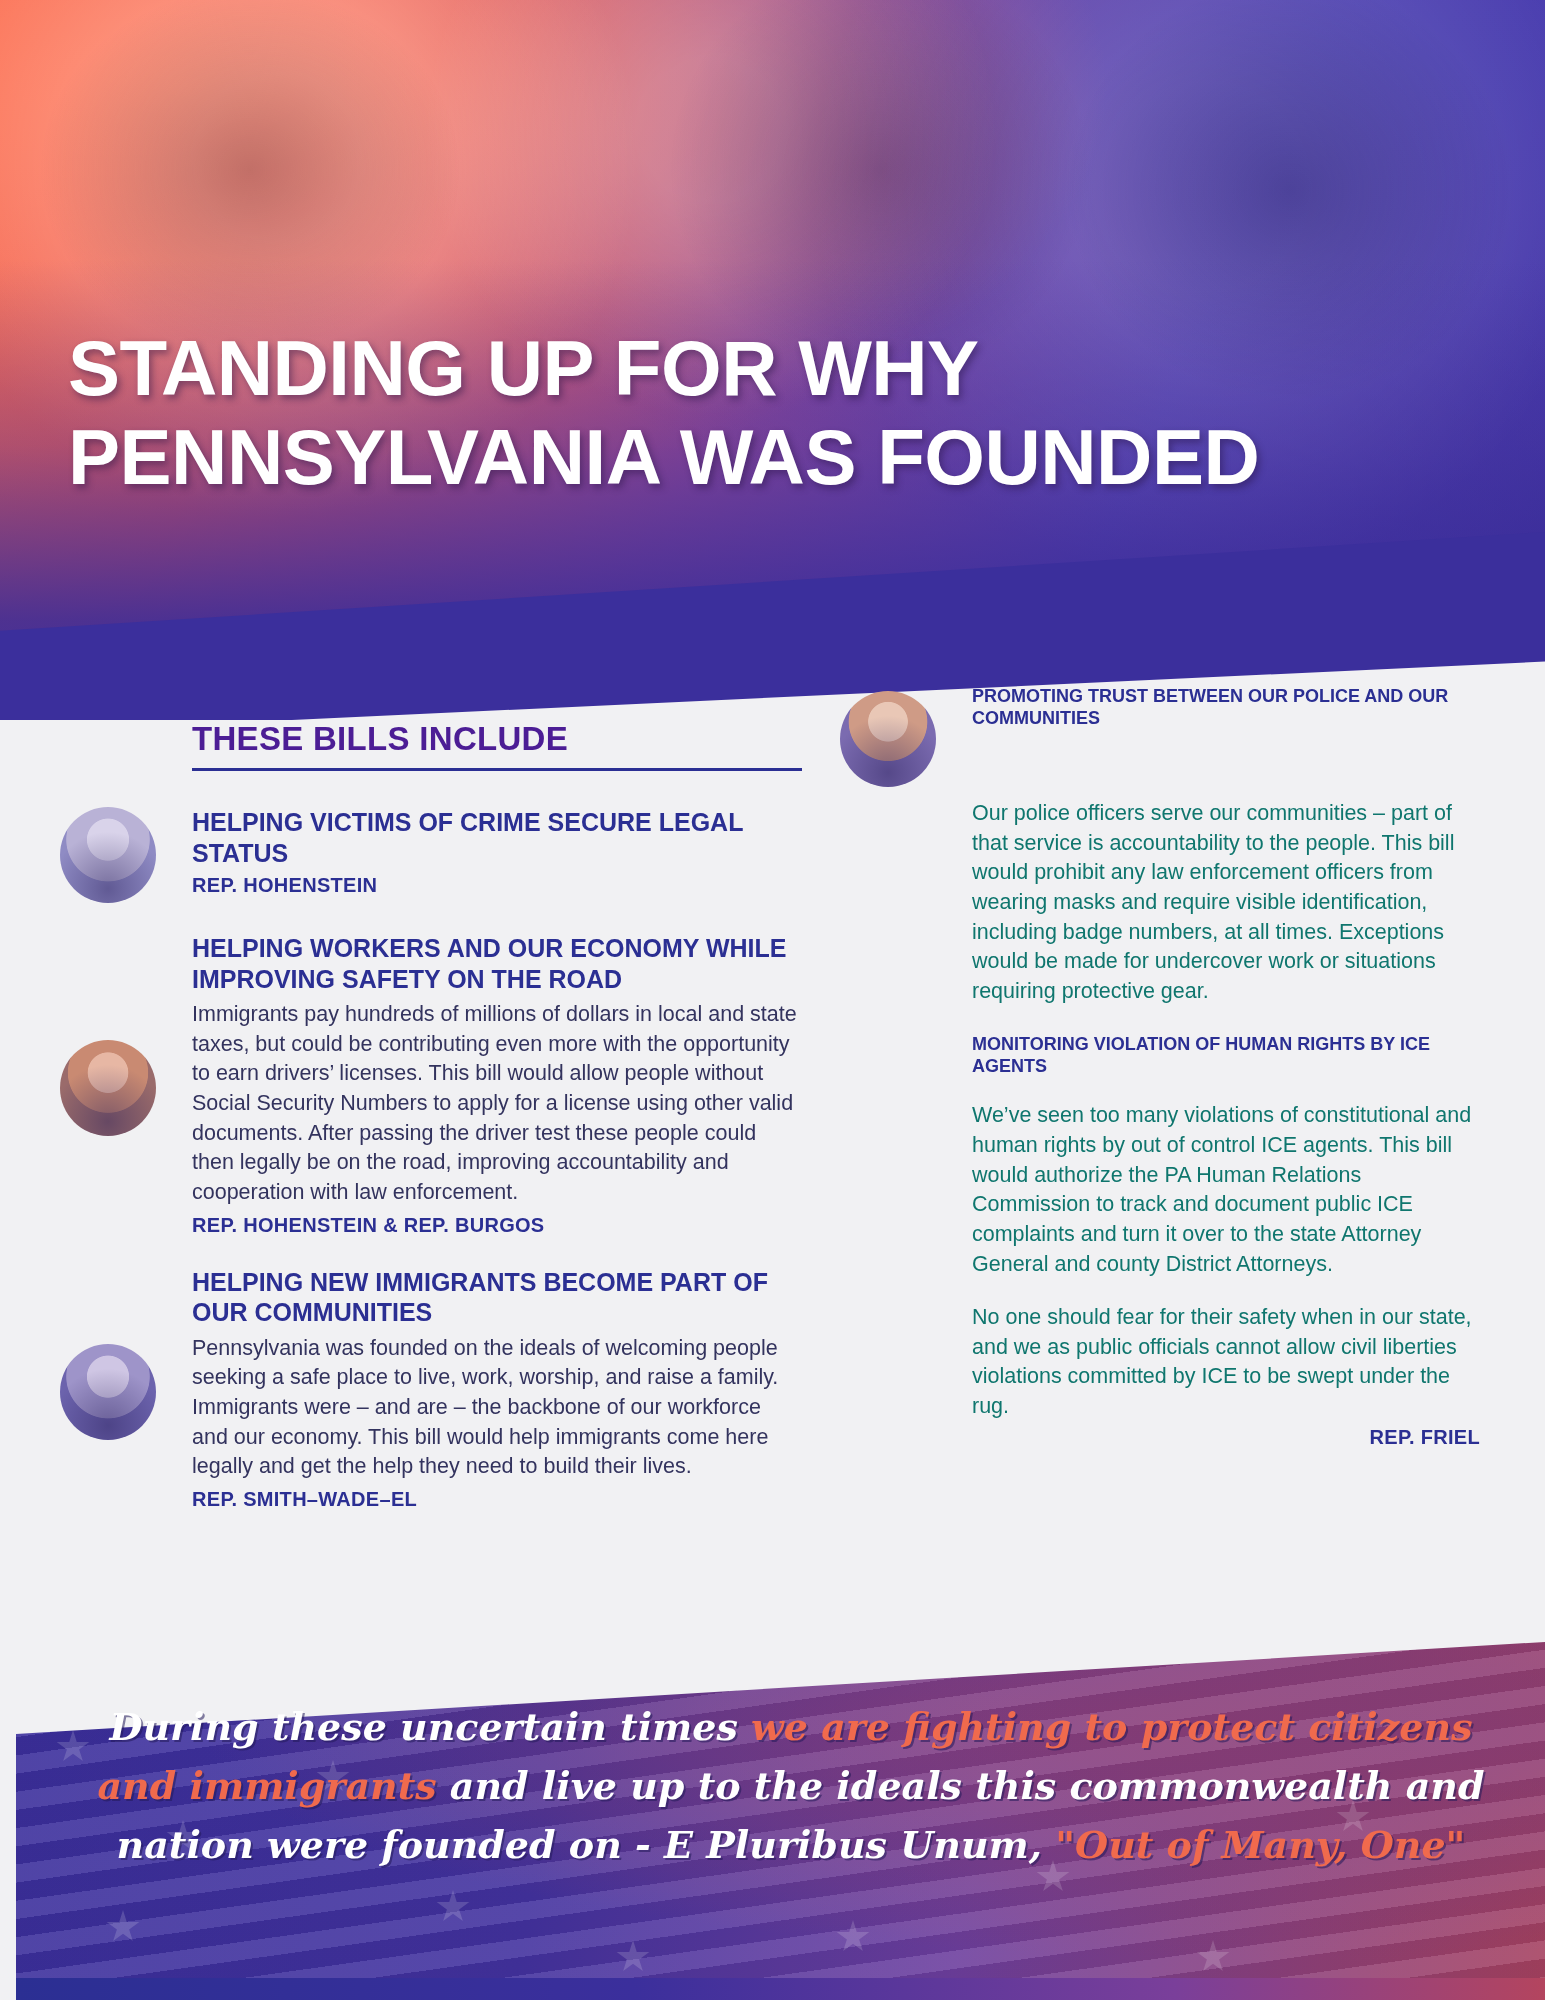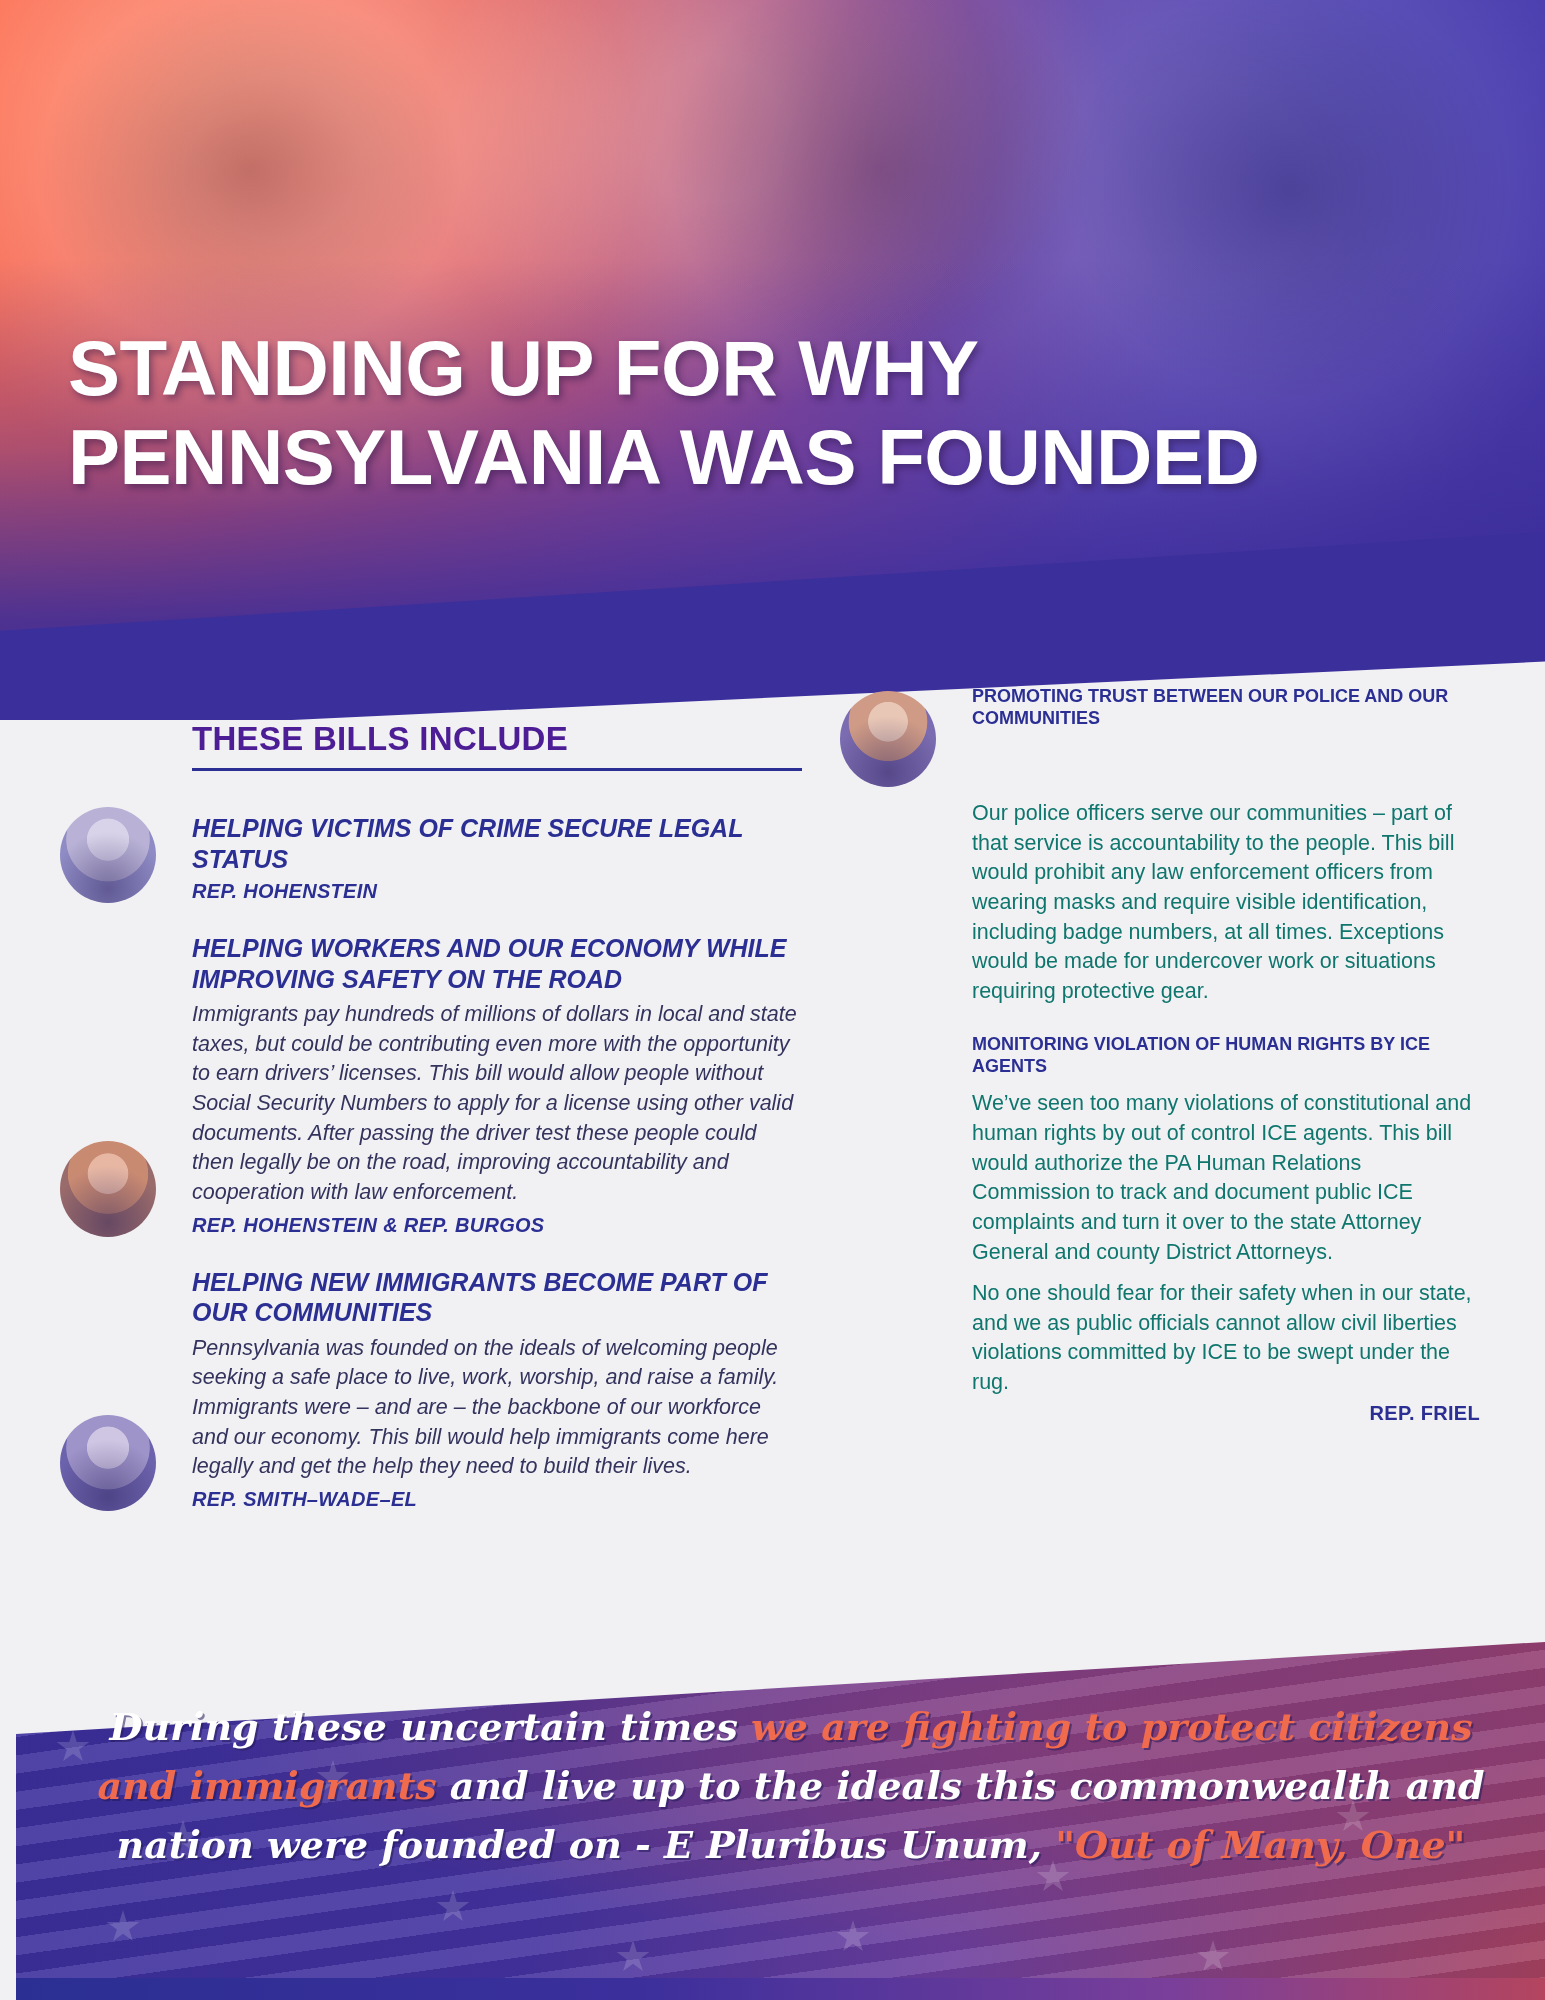--- a/index.html
+++ b/index.html
@@ -109,23 +109,22 @@
   .rule {
     height: 3px;
     background: #2b2f93;
     margin-left: 132px;
     width: 610px;
     margin-bottom: 30px;
   }
 
   .item {
     display: flex;
-    align-items: flex-end;
+    align-items: center;
     margin-bottom: 30px;
-    font-style: italic;
   }
   .avatar {
     width: 96px;
     height: 96px;
     border-radius: 50%;
     flex: 0 0 96px;
     margin-right: 36px;
     margin-top: 6px;
     overflow: hidden;
     position: relative;
@@ -175,21 +174,21 @@
   }
   .r-text {
     font-size: 21.5px;
     line-height: 1.38;
     color: #0f766e;
     margin: 12px 0 0 0;
     padding-left: 132px;
   }
   .r-block { padding-left: 132px; margin-top: 26px; }
   .r-block .r-title { padding-left: 0; }
-  .r-block .r-text { padding-left: 0; }
+  .r-block .r-text { padding-left: 0; margin-top: 24px; }
   .r-attr {
     font-size: 20px;
     font-weight: bold;
     color: #2b2f93;
     letter-spacing: 0.3px;
     margin-top: 4px;
     padding-left: 132px;
     text-align: right;
   }
 

